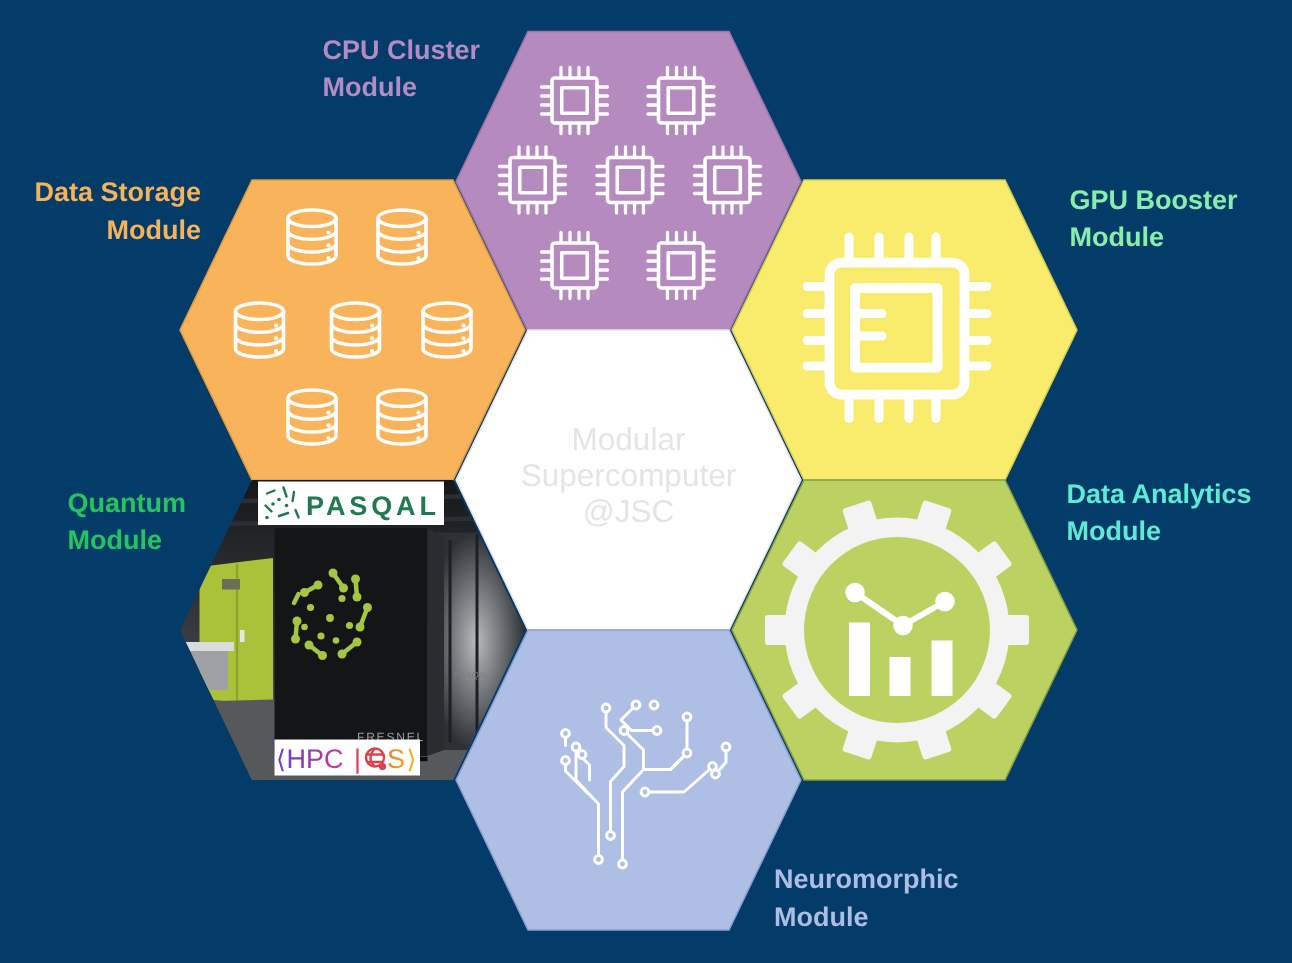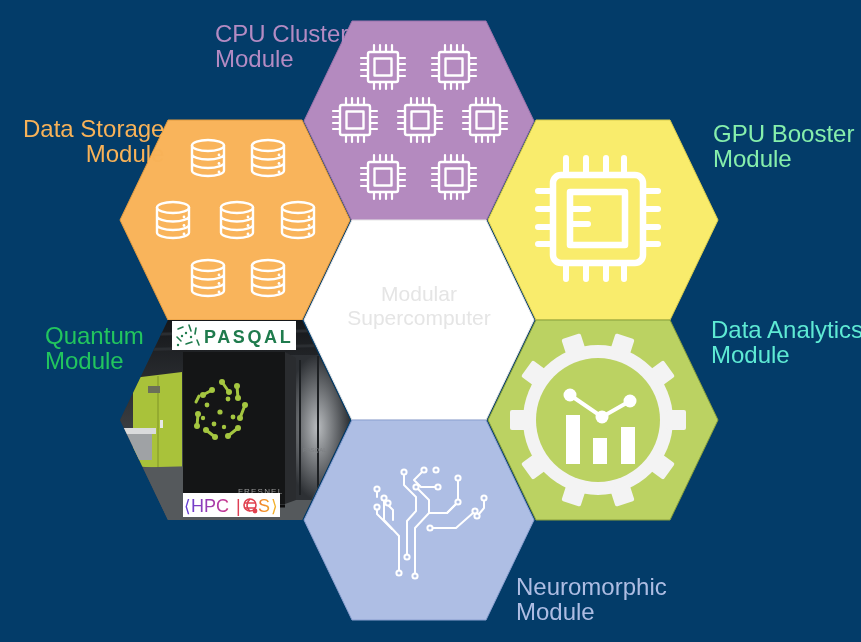--- a/index.html
+++ b/index.html
@@ -1,19 +1,19 @@
 <!DOCTYPE html>
 <html><head>
 <meta charset="utf-8">
 <style>
   html, body { margin: 0; padding: 0; }
   body { width: 861px; height: 642px; overflow: hidden; background: #033c69; position: relative;
          font-family: "Liberation Sans", "DejaVu Sans", sans-serif; }
   #stage { position: absolute; left: 0; top: 0; width: 861px; height: 642px; }
-  .label { position: absolute; font-size: 24px; line-height: 25px; white-space: nowrap; }
+  .label { position: absolute; font-size: 18px; line-height: 25px; white-space: nowrap; font-weight: bold; }
   .label span { display: block; }
   #lbl-cpu { left: 215px; top: 21px; color: #b48bc3; }
   #lbl-storage { left: 23px; top: 116px; color: #f8b258; text-align: right; }
   #lbl-gpu { left: 713px; top: 121px; color: #86efac; }
   #lbl-analytics { left: 711px; top: 317px; color: #5eead4; }
   #lbl-quantum { left: 45px; top: 323px; color: #22c55e; }
   #lbl-neuro { left: 516px; top: 574px; color: #aebde3; }
   #center-text { position: absolute; left: 319px; top: 282px; width: 200px; text-align: center;
                  color: #e5e5e5; font-size: 21px; line-height: 24px; }
   #center-text span { display: block; }
@@ -218,20 +218,21 @@
         <circle cx="438" cy="487" r="2.6"></circle>
       <circle cx="436" cy="470" r="2.6"></circle>
         <circle cx="388" cy="503" r="2.6"></circle>
     </g>
   </g>
 </svg>
 
 <div id="center-text">
   <span>Modular</span>
   <span>Supercomputer</span>
+  <span>@JSC</span>
 </div>
 
 <div class="label" id="lbl-cpu">
   <span>CPU Cluster</span>
   <span>Module</span>
 </div>
 <div class="label" id="lbl-storage">
   <span>Data Storage</span>
   <span>Module</span>
 </div>

